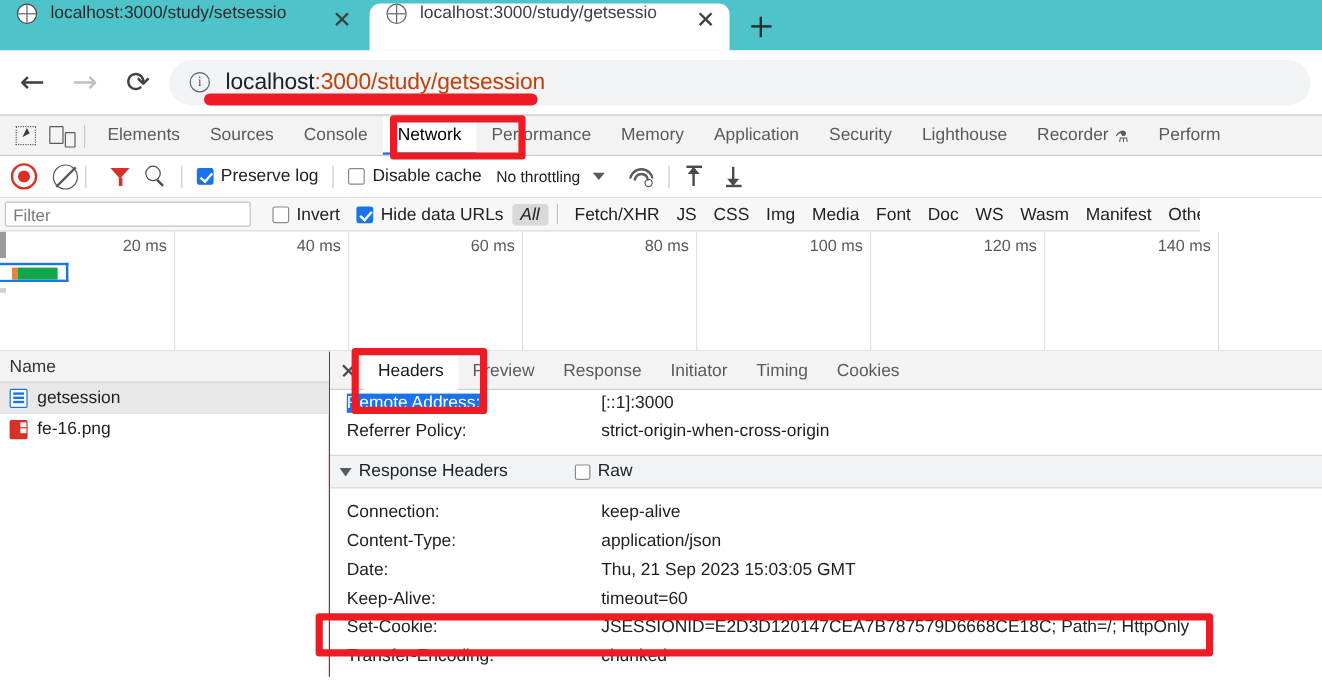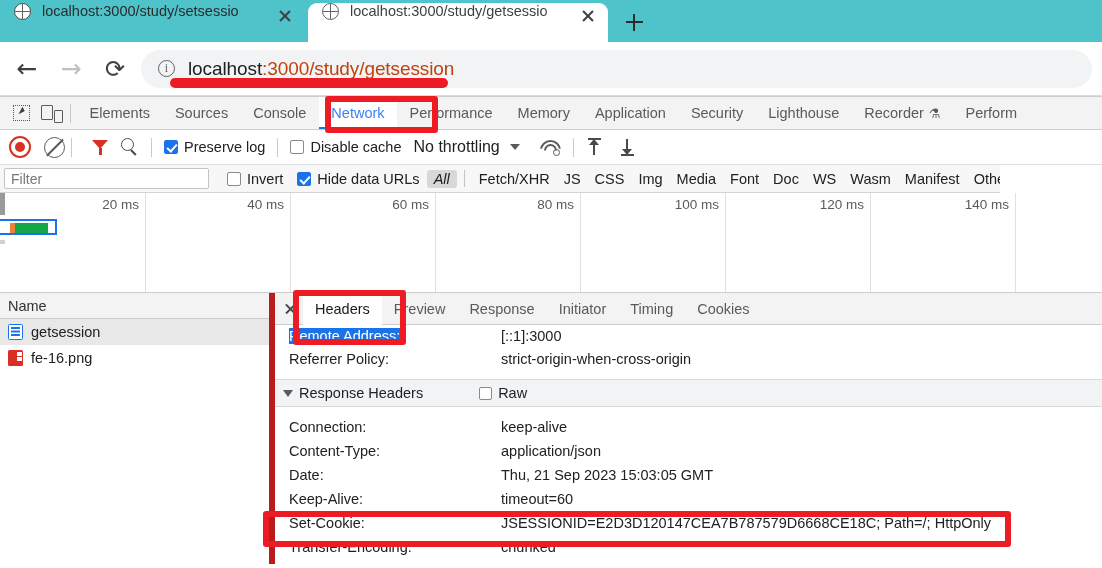--- a/index.html
+++ b/index.html
@@ -150,21 +150,21 @@
   .dt-sep {
     width: 1px; height: 19px; background: #cacaca; margin: 0 6px; flex: 0 0 1px;
   }
   .dt-tab {
     height: 33px; padding: 0 12.5px;
     display: flex; align-items: center; justify-content: center;
     font-size: 14.5px; color: #5a5a5a; white-space: nowrap;
     position: relative; flex: 0 0 auto;
   }
   .dt-tab.selected {
-    background: #ffffff; color: #3b82f6;
+    background: #ffffff; color: #000000;
   }
   .dt-tab.selected::after {
     content: ""; position: absolute; left: 0; right: 0; bottom: 0;
     height: 2.5px; background: #1a73e8;
   }
   .flask-glyph { font-size: 13px; margin-left: 5px; color: #5a5a5a; }
 
   
   .nw-toolbar {
     height: 35px; width: 1102px; background: #ffffff;
@@ -224,21 +224,21 @@
     position: relative;
   }
   .cb.checked { background: #1a73e8; border-color: #1a73e8; }
   .cb.checked::after {
     content: ""; position: absolute; left: 4px; top: 1px;
     width: 4px; height: 8px;
     border: solid #ffffff; border-width: 0 2px 2px 0;
     transform: rotate(42deg);
   }
   .cb-label { margin-left: 6px; font-size: 14.5px; color: #202124; }
-  .tb-text { font-size: 16px; color: #202124; white-space: nowrap; }
+  .tb-text { font-size: 13px; color: #202124; white-space: nowrap; }
   .caret-down {
     width: 0; height: 0; margin-left: 10px; flex: 0 0 0;
     border-left: 5.5px solid transparent; border-right: 5.5px solid transparent;
     border-top: 6px solid #5a5a5a;
   }
   .wifi-icon {
     width: 20px; height: 16px; margin-left: 19px; flex: 0 0 20px; position: relative;
   }
   .wifi-icon::before {
     content: ""; position: absolute; left: 1px; top: 1px;
@@ -334,21 +334,21 @@
     position: absolute; left: 0; top: 47px; width: 5px; height: 4px; background: #d0d0d0;
   }
 
   
   .nw-split {
     position: relative; width: 1102px; height: 271px;
     display: flex; background: #ffffff;
   }
   .nw-list {
     width: 275px; flex: 0 0 275px; height: 271px;
-    border-right: 6px solid #b91c1c; background: #ffffff;
+    border-right: 1px solid #b91c1c; background: #ffffff;
     display: flex; flex-direction: column;
   }
   .list-header {
     height: 26px; background: #f3f3f3; border-bottom: 1px solid #cdcdcd;
     display: flex; align-items: center;
     font-size: 14.5px; color: #333; padding-left: 8px;
   }
   .list-row {
     height: 26px; display: flex; align-items: center;
     padding-left: 8px; font-size: 14.5px; color: #202124;

